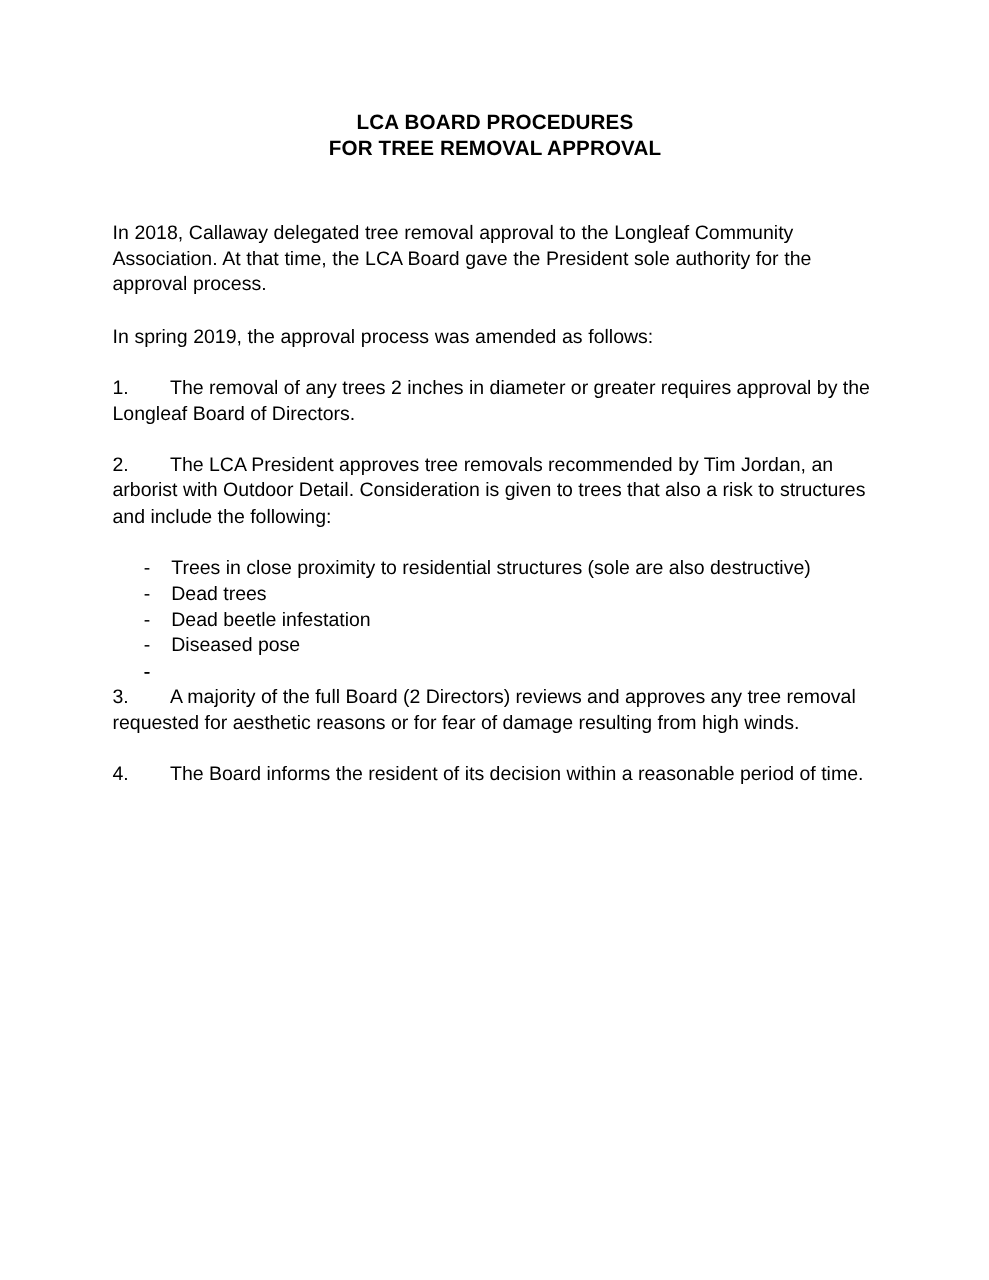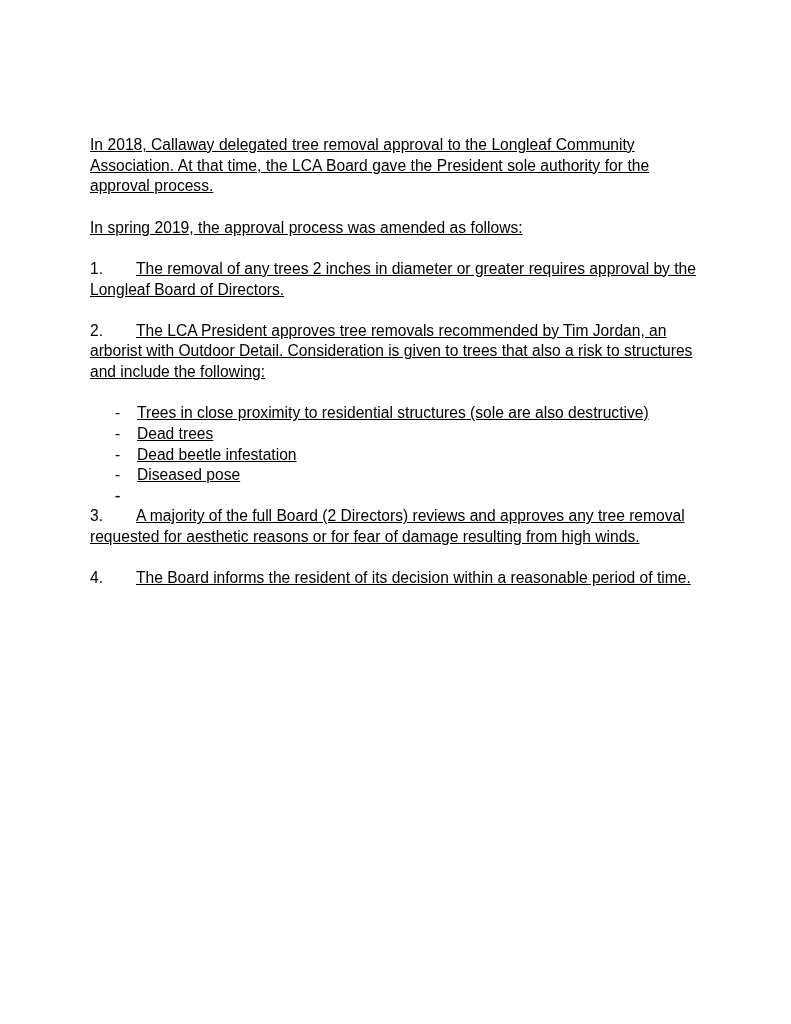--- a/index.html
+++ b/index.html
@@ -42,21 +42,20 @@
     margin: 0 0 0 0;
   }
   .doc-title .title-line {
     display: block;
     white-space: pre;
   }
 
   
   .body-block {
     margin-top: 47px;
-    text-decoration: underline;
   }
 
   p.para {
     font-size: 15.6px;
     line-height: 20.7px;
     margin: 0 0 20.5px 0;
     text-align: left;
     word-spacing: 0.2px;
   }
 
@@ -98,20 +97,24 @@
     left: 25px;
     top: 0;
   }
 </style>
 </head>
 <body>
 
 <div class="page">
   <div class="content">
 
+    <h1 class="doc-title">
+      <span class="title-line">LCA BOARD PROCEDURES</span>
+      <span class="title-line">FOR TREE REMOVAL APPROVAL</span>
+    </h1>
 
     <div class="body-block">
 
       <p class="para">In 2018, Callaway delegated tree removal approval to the Longleaf Community Association. At that time, the LCA Board gave the President sole authority for the approval process.</p>
 
       <p class="para">In spring 2019, the approval process was amended as follows:</p>
 
       <div class="clause">
         <span class="num">1.</span>
         <span class="clause-text">The removal of any trees 2 inches in diameter or greater requires approval by the Longleaf Board of Directors.</span>

